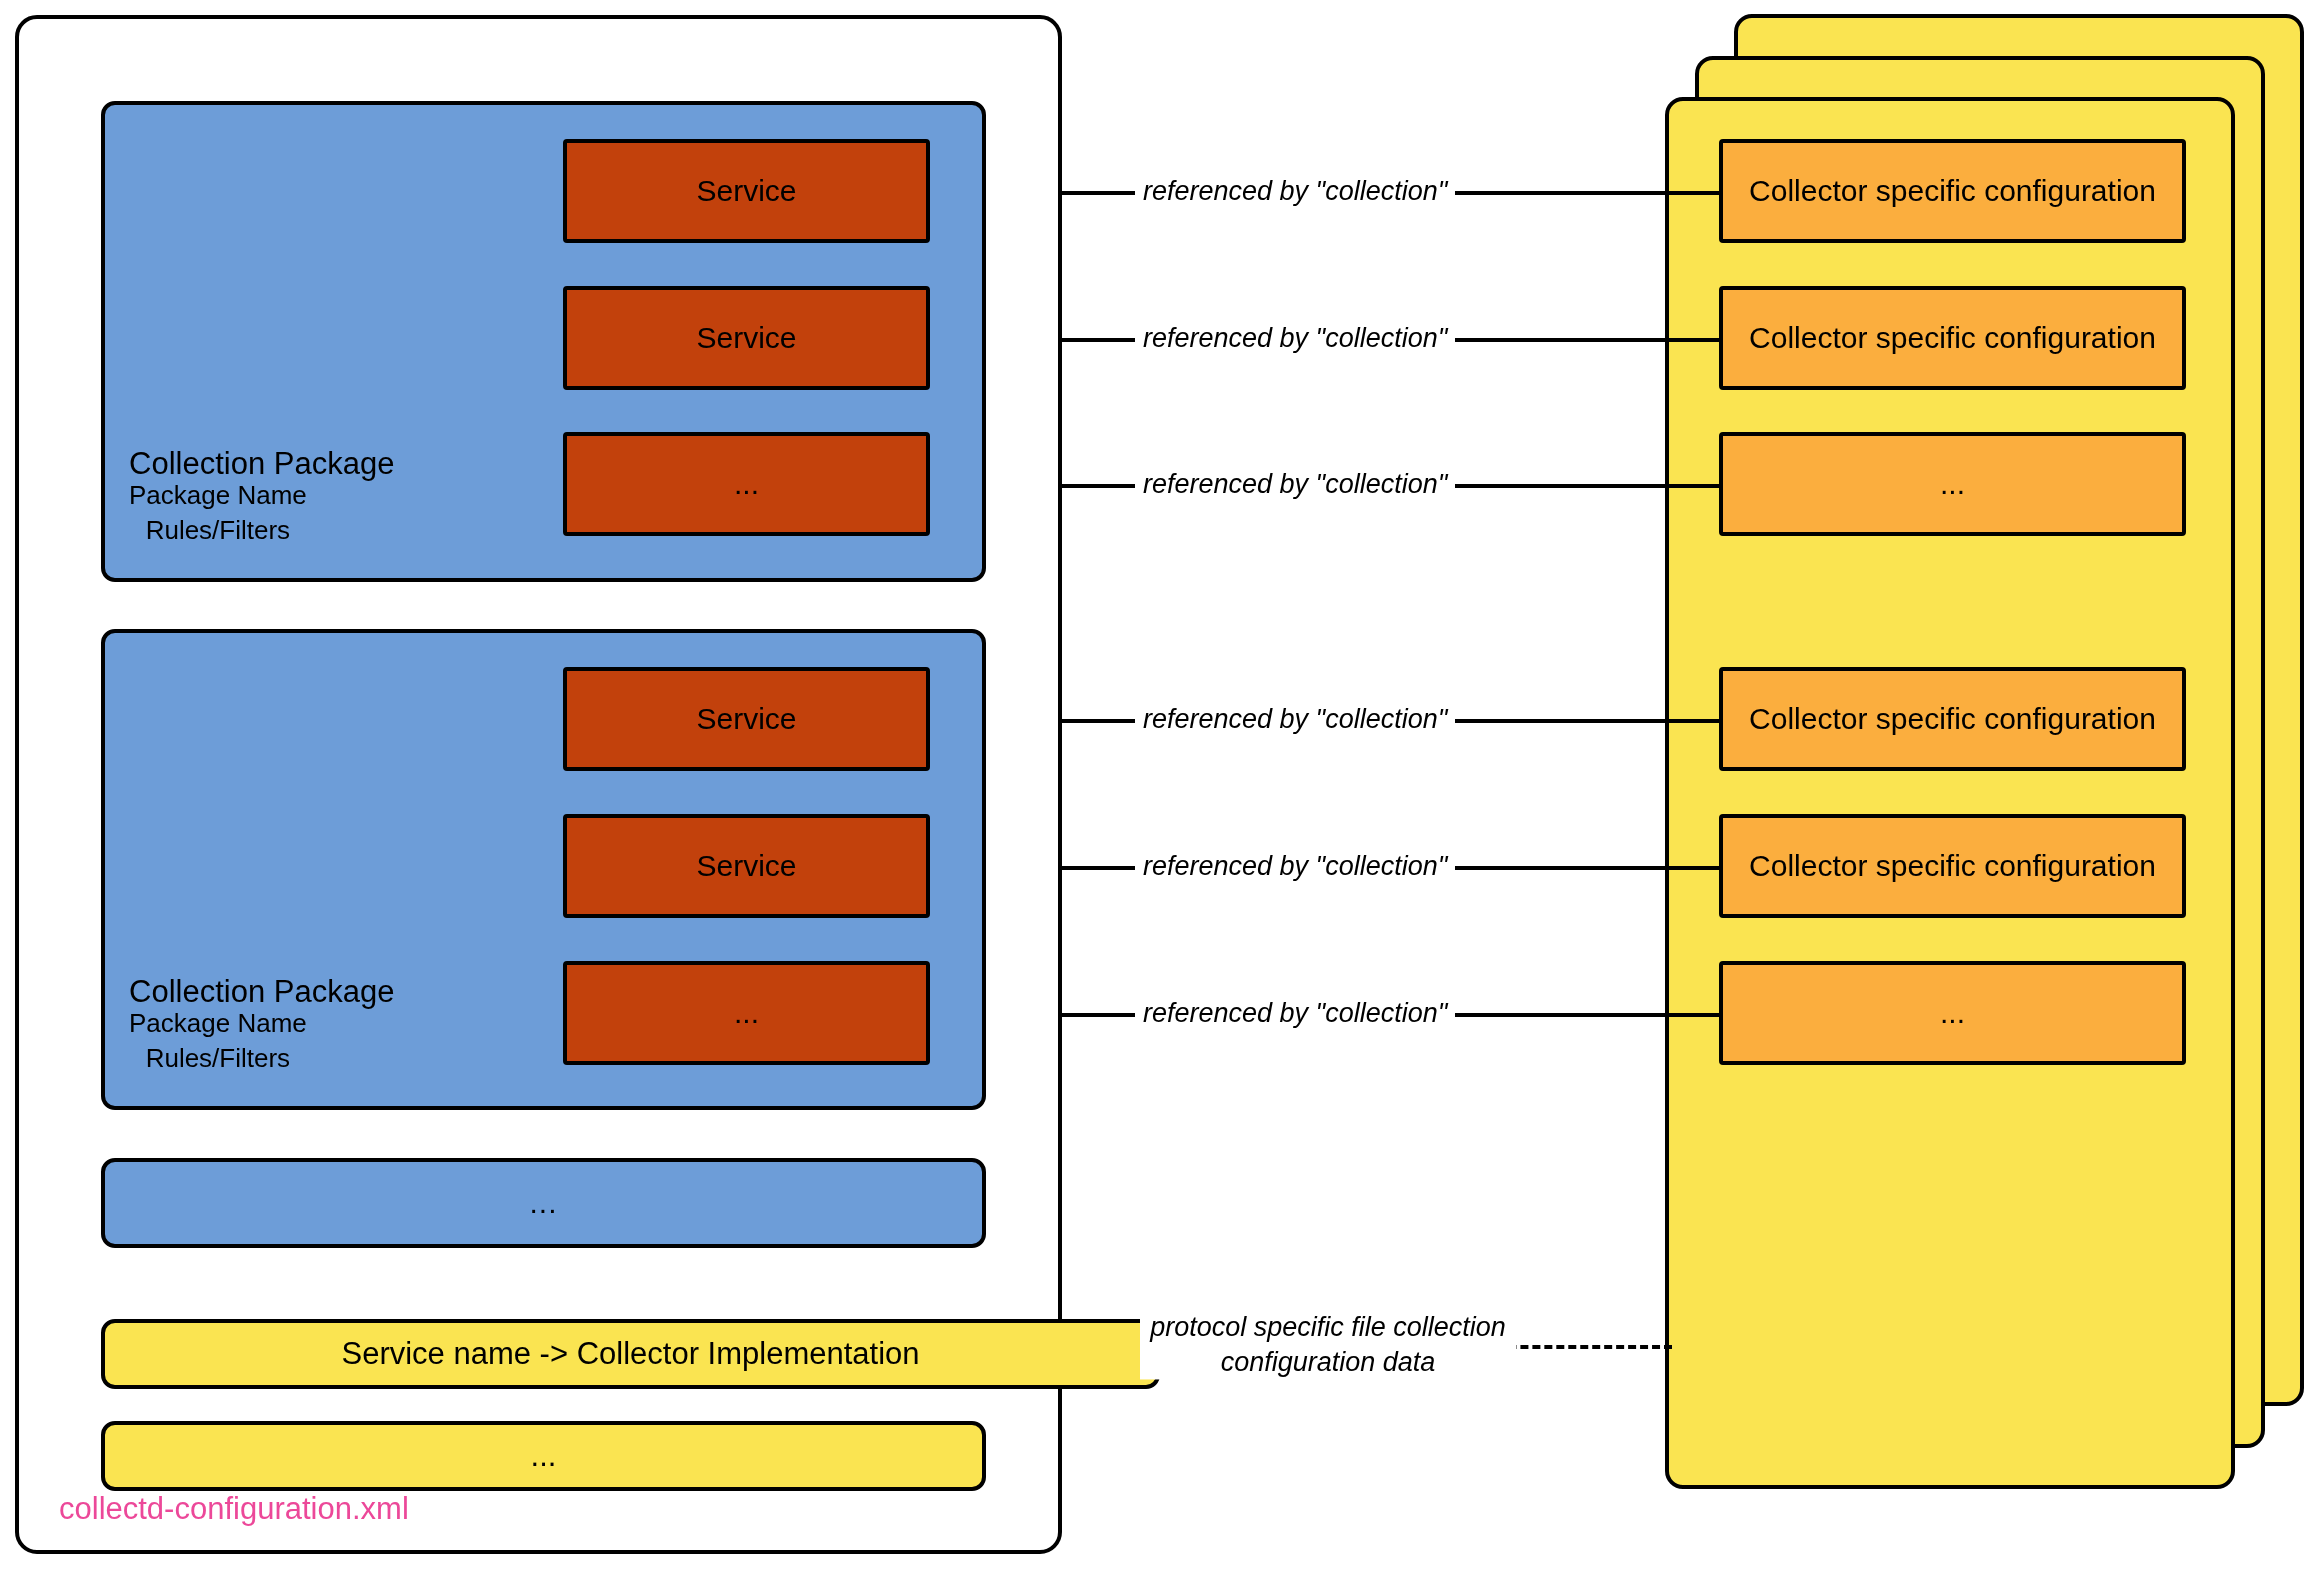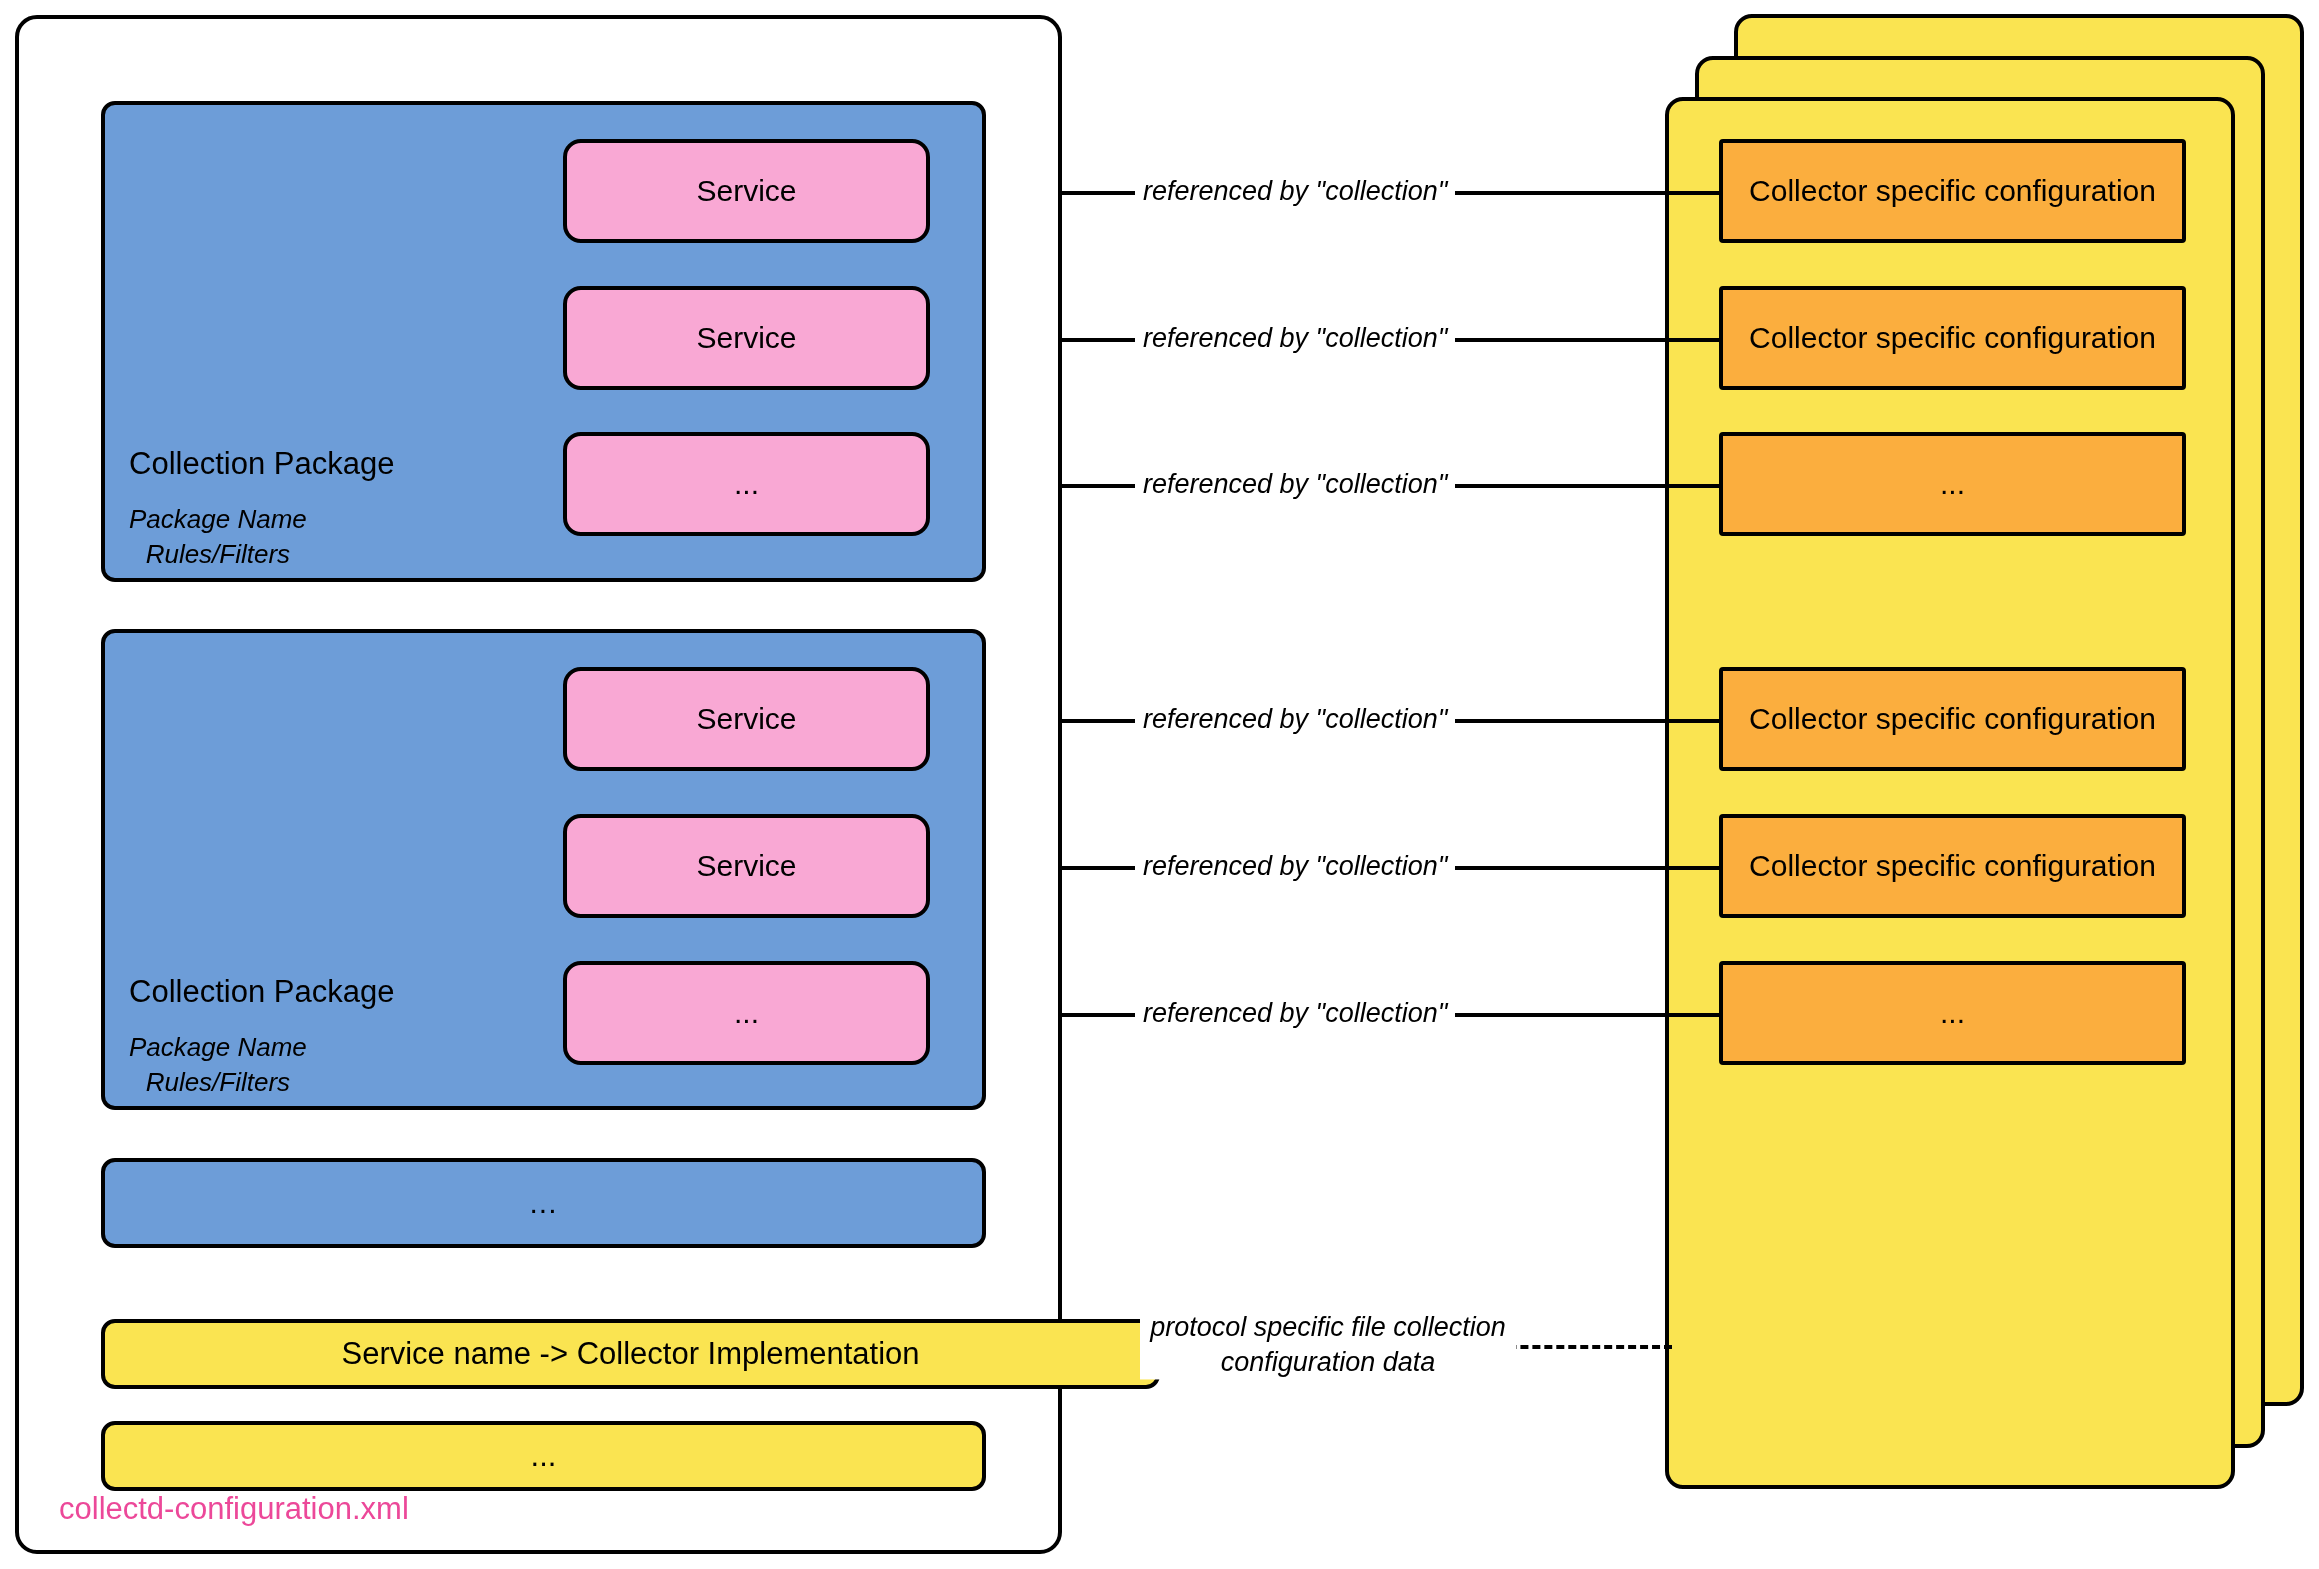--- a/index.html
+++ b/index.html
@@ -53,40 +53,38 @@
     left: 24px;
     font-size: 31px;
     color: #000000;
     white-space: nowrap;
     margin-top: 36px;
   }
   .package-meta {
     position: absolute;
     left: 24px;
     font-size: 26px;
-    font-style: italic;
     color: #000000;
     line-height: 1.33;
     white-space: nowrap;
-    margin-top: 24px;
   }
 
   
   .package-ellipsis {
     background: #6D9DD8;
     border-radius: 14px;
     font-size: 30px;
     color: #000000;
     letter-spacing: 1px;
   }
 
   
   .service {
-    background: #f9a8d4;
-    border-radius: 18px;
+    background: #c2410c;
+    border-radius: 4px;
     font-size: 30px;
     color: #000000;
     line-height: 1.32;
   }
   .collector {
     background: #FBAE3E;
     border-radius: 4px;
     font-size: 30px;
     color: #000000;
     line-height: 1.32;

